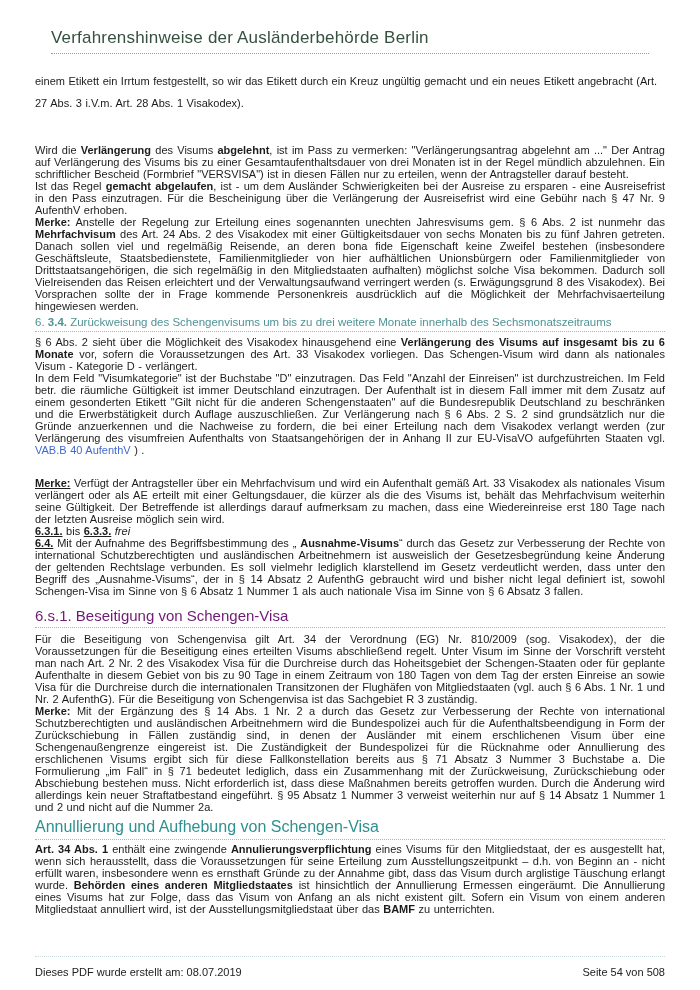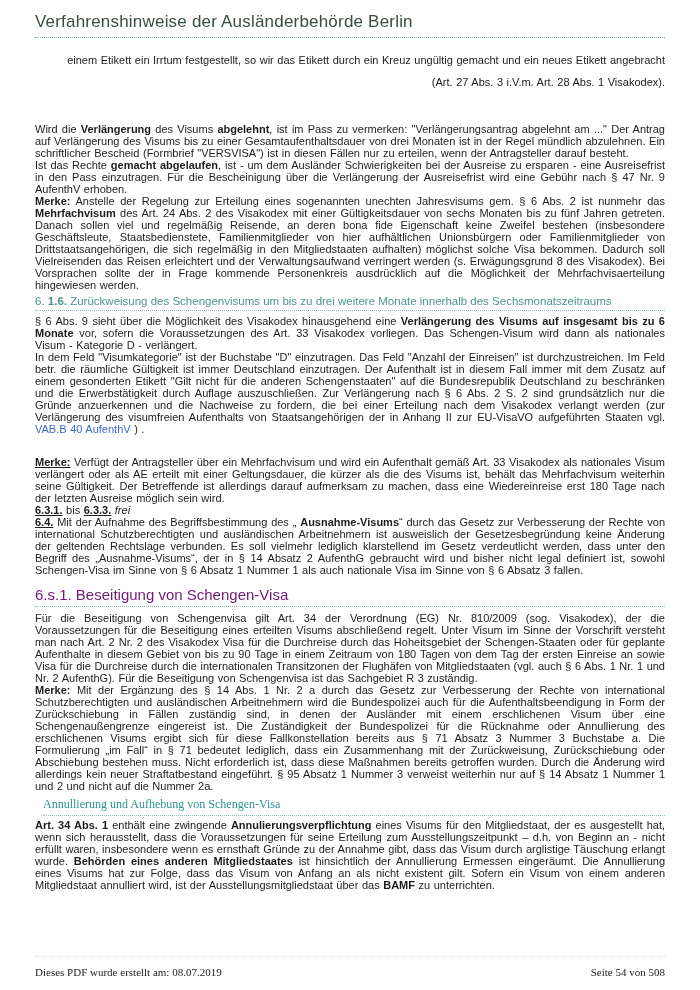--- a/index.html
+++ b/index.html
@@ -11,50 +11,49 @@
     font-family: "Liberation Sans", sans-serif;
     overflow: hidden;
     box-sizing: border-box;
     padding: 12px 35px 0 35px;
   }
   .doc-title {
     font-size: 17px;
     font-weight: 400;
     color: #35503f;
     letter-spacing: 0.2px;
-    margin: 0;
+    margin: 16px;
     padding-bottom: 5px;
     border-bottom: 1px dotted #76aaa8;
   }
   .doc-body { margin-top: 11px; }
   p.para {
     margin: 0;
     font-size: 11px;
     line-height: 12px;
     text-align: justify;
     color: #1c1c1c;
     word-spacing: 0.5px;
   }
-  p.para.loose { line-height: 22px; text-align: right; margin-left: 24px; }
+  p.para.loose { line-height: 22px; text-align: left; }
   .hsub {
     color: #4f9394;
     font-size: 11.5px;
     font-weight: 400;
     margin: 4px 0 4px 0;
     padding-bottom: 3px;
     border-bottom: 1px dotted #8fc0c0;
   }
   .hsub2 {
     color: #2e9191;
-    font-size: 12px;
+    font-size: 16px;
     font-weight: 400;
-    margin: 5px 0 3px 8px;
+    margin: 5px 0 3px 0;
     padding-bottom: 3px;
     border-bottom: 1px dotted #8fc0c0;
-    font-family: Liberation Serif, serif;
   }
   .hmain {
     color: #701a75;
     font-size: 15px;
     font-weight: 400;
     margin: 10px 0 5px 0;
     padding-bottom: 3px;
     border-bottom: 1px dotted #8fc0c0;
   }
   .seg-b { font-weight: 700; }
@@ -66,36 +65,35 @@
     position: absolute;
     left: 35px;
     right: 35px;
     bottom: 12px;
     display: flex;
     justify-content: space-between;
     font-size: 11px;
     color: #222222;
     border-top: 1px dotted #c9dcdc;
     padding-top: 9px;
-    font-family: Liberation Serif, serif;
   }
 </style>
 </head>
 <body>
 
 <div class="page">
   <h1 class="doc-title">Verfahrenshinweise der Ausländerbehörde Berlin</h1>
   <div class="doc-body">
       <p class="para loose"><span class="seg-n">einem Etikett ein Irrtum festgestellt, so wir das Etikett durch ein Kreuz ungültig gemacht und ein neues Etikett angebracht (Art. 27 Abs. 3 i.V.m. Art. 28 Abs. 1 Visakodex).</span></p>
       <div class="spacer-block" style="height: 30px;"></div>
       <p class="para"><span class="seg-n">Wird die </span><span class="seg-b">Verlängerung</span><span class="seg-n"> des Visums </span><span class="seg-b">abgelehnt</span><span class="seg-n">, ist im Pass zu vermerken: "Verlängerungsantrag abgelehnt am ..." Der Antrag auf Verlängerung des Visums bis zu einer Gesamtaufenthaltsdauer von drei Monaten ist in der Regel mündlich abzulehnen. Ein schriftlicher Bescheid (Formbrief "VERSVISA") ist in diesen Fällen nur zu erteilen, wenn der Antragsteller darauf besteht.</span></p>
-      <p class="para"><span class="seg-n">Ist das Rechte </span><span class="seg-b">gemacht abgelaufen</span><span class="seg-n">, ist - um dem Ausländer Schwierigkeiten bei der Ausreise zu ersparen - eine Ausreisefrist in den Pass einzutragen. Für die Bescheinigung über die Verlängerung der Ausreisefrist wird eine Gebühr nach § 47 Nr. 9 AufenthV erhoben.</span></p>
+      <p class="para"><span class="seg-n">Ist das Regel </span><span class="seg-b">gemacht abgelaufen</span><span class="seg-n">, ist - um dem Ausländer Schwierigkeiten bei der Ausreise zu ersparen - eine Ausreisefrist in den Pass einzutragen. Für die Bescheinigung über die Verlängerung der Ausreisefrist wird eine Gebühr nach § 47 Nr. 9 AufenthV erhoben.</span></p>
       <p class="para"><span class="seg-b">Merke:</span><span class="seg-n"> Anstelle der Regelung zur Erteilung eines sogenannten unechten Jahresvisums gem. § 6 Abs. 2 ist nunmehr das </span><span class="seg-b">Mehrfachvisum</span><span class="seg-n"> des Art. 24 Abs. 2 des Visakodex mit einer Gültigkeitsdauer von sechs Monaten bis zu fünf Jahren getreten. Danach sollen viel und regelmäßig Reisende, an deren bona fide Eigenschaft keine Zweifel bestehen (insbesondere Geschäftsleute, Staatsbedienstete, Familienmitglieder von hier aufhältlichen Unionsbürgern oder Familienmitglieder von Drittstaatsangehörigen, die sich regelmäßig in den Mitgliedstaaten aufhalten) möglichst solche Visa bekommen. Dadurch soll Vielreisenden das Reisen erleichtert und der Verwaltungsaufwand verringert werden (s. Erwägungsgrund 8 des Visakodex). Bei Vorsprachen sollte der in Frage kommende Personenkreis ausdrücklich auf die Möglichkeit der Mehrfachvisaerteilung hingewiesen werden.</span></p>
-      <div class="hsub"><span class="seg-n">6. </span><span class="seg-b">1.6.</span><span class="seg-n">  Zurückweisung des Schengenvisums um bis zu drei weitere Monate innerhalb des Sechsmonatszeitraums</span></div>
-      <p class="para"><span class="seg-n">§ 6 Abs. 9  sieht über die Möglichkeit des Visakodex hinausgehend eine </span><span class="seg-b">Verlängerung des Visums auf insgesamt bis zu 6 Monate</span><span class="seg-n"> vor, sofern die Voraussetzungen des Art. 33 Visakodex vorliegen. Das Schengen-Visum wird dann als nationales Visum - Kategorie D - verlängert.</span></p>
+      <div class="hsub"><span class="seg-n">6. </span><span class="seg-b">3.4.</span><span class="seg-n">  Zurückweisung des Schengenvisums um bis zu drei weitere Monate innerhalb des Sechsmonatszeitraums</span></div>
+      <p class="para"><span class="seg-n">§ 6 Abs. 2  sieht über die Möglichkeit des Visakodex hinausgehend eine </span><span class="seg-b">Verlängerung des Visums auf insgesamt bis zu 6 Monate</span><span class="seg-n"> vor, sofern die Voraussetzungen des Art. 33 Visakodex vorliegen. Das Schengen-Visum wird dann als nationales Visum - Kategorie D - verlängert.</span></p>
       <p class="para"><span class="seg-n">In dem Feld "Visumkategorie" ist der Buchstabe "D" einzutragen. Das Feld "Anzahl der Einreisen" ist durchzustreichen. Im Feld betr. die räumliche Gültigkeit ist immer Deutschland einzutragen. Der Aufenthalt ist in diesem Fall immer mit dem Zusatz auf einem gesonderten Etikett "Gilt nicht für die anderen Schengenstaaten" auf die Bundesrepublik Deutschland zu beschränken und die Erwerbstätigkeit durch Auflage auszuschließen. Zur Verlängerung nach § 6 Abs. 2 S. 2 sind grundsätzlich nur die Gründe anzuerkennen und die Nachweise zu fordern, die bei einer Erteilung nach dem Visakodex verlangt werden  (zur Verlängerung des visumfreien Aufenthalts von Staatsangehörigen der in Anhang II zur EU-VisaVO aufgeführten Staaten vgl. </span><a class="seg-link" href="#">VAB.B 40 AufenthV</a><span class="seg-n"> ) .</span></p>
       <div class="spacer-block" style="height: 21px;"></div>
       <p class="para"><span class="seg-bu">Merke:</span><span class="seg-n"> Verfügt der Antragsteller über ein Mehrfachvisum und wird ein Aufenthalt gemäß Art. 33 Visakodex als nationales Visum verlängert oder als AE erteilt mit einer Geltungsdauer, die kürzer als die des Visums ist, behält das Mehrfachvisum weiterhin seine Gültigkeit. Der Betreffende ist allerdings darauf aufmerksam zu machen, dass eine Wiedereinreise erst 180 Tage nach der letzten Ausreise möglich sein wird.</span></p>
       <p class="para"><span class="seg-bu">6.3.1.</span><span class="seg-n"> bis </span><span class="seg-bu">6.3.3.</span><span class="seg-n"> </span><span class="seg-i">frei</span></p>
       <p class="para"><span class="seg-bu">6.4.</span><span class="seg-n"> Mit der Aufnahme des Begriffsbestimmung des „ </span><span class="seg-b">Ausnahme-Visums</span><span class="seg-n">“ durch das Gesetz zur Verbesserung der Rechte von international Schutzberechtigten und ausländischen Arbeitnehmern ist ausweislich der Gesetzesbegründung keine Änderung der geltenden Rechtslage verbunden. Es soll vielmehr lediglich klarstellend im Gesetz verdeutlicht werden, dass unter den Begriff des „Ausnahme-Visums“, der in § 14 Absatz 2 AufenthG gebraucht wird und bisher nicht legal definiert ist, sowohl Schengen-Visa im Sinne von § 6 Absatz 1 Nummer 1 als auch nationale Visa im Sinne von § 6 Absatz 3 fallen.</span></p>
       <div class="hmain"><span class="seg-n">6.s.1. Beseitigung von Schengen-Visa</span></div>
       <p class="para"><span class="seg-n">Für die Beseitigung von Schengenvisa gilt Art. 34 der Verordnung (EG) Nr. 810/2009 (sog. Visakodex), der die Voraussetzungen für die Beseitigung eines erteilten Visums abschließend regelt. Unter Visum im Sinne der Vorschrift versteht man nach Art. 2 Nr. 2 des Visakodex Visa für die Durchreise durch das Hoheitsgebiet der Schengen-Staaten oder für geplante Aufenthalte in diesem Gebiet von bis zu 90 Tage in einem Zeitraum von 180 Tagen von dem Tag der ersten Einreise an sowie Visa für die Durchreise durch die internationalen Transitzonen der Flughäfen von Mitgliedstaaten (vgl. auch § 6 Abs. 1 Nr. 1 und Nr. 2 AufenthG). Für die Beseitigung von Schengenvisa ist das Sachgebiet R 3 zuständig.</span></p>
       <p class="para"><span class="seg-b">Merke:</span><span class="seg-n"> Mit der Ergänzung des § 14 Abs. 1 Nr. 2 a durch das Gesetz zur Verbesserung der Rechte von international Schutzberechtigten und ausländischen Arbeitnehmern wird die Bundespolizei auch für die Aufenthaltsbeendigung in Form der Zurückschiebung in Fällen zuständig sind, in denen der Ausländer mit einem erschlichenen Visum über eine Schengenaußengrenze eingereist ist. Die Zuständigkeit der Bundespolizei für die Rücknahme oder Annullierung des erschlichenen Visums ergibt sich für diese Fallkonstellation bereits aus § 71 Absatz 3 Nummer 3 Buchstabe a. Die Formulierung „im Fall“ in § 71 bedeutet lediglich, dass ein Zusammenhang mit der Zurückweisung, Zurückschiebung oder Abschiebung bestehen muss. Nicht erforderlich ist, dass diese Maßnahmen bereits getroffen wurden. Durch die Änderung wird allerdings kein neuer Straftatbestand eingeführt. § 95 Absatz 1 Nummer 3 verweist weiterhin nur auf § 14 Absatz 1 Nummer 1 und 2 und nicht auf die Nummer 2a.</span></p>
       <div class="hsub2"><span class="seg-n">Annullierung und Aufhebung von Schengen-Visa</span></div>
       <p class="para"><span class="seg-b">Art. 34 Abs. 1</span><span class="seg-n"> enthält eine zwingende </span><span class="seg-b">Annulierungsverpflichtung</span><span class="seg-n"> eines Visums für den Mitgliedstaat, der es ausgestellt hat, wenn sich herausstellt, dass die Voraussetzungen für seine Erteilung zum Ausstellungszeitpunkt – d.h. von Beginn an - nicht erfüllt waren, insbesondere wenn es ernsthaft Gründe zu der Annahme gibt, dass das Visum durch arglistige Täuschung erlangt wurde. </span><span class="seg-b">Behörden eines anderen Mitgliedstaates</span><span class="seg-n"> ist hinsichtlich der Annullierung Ermessen eingeräumt. Die Annullierung eines Visums hat zur Folge, dass das Visum von Anfang an als nicht existent gilt. Sofern ein Visum von einem anderen Mitgliedstaat annulliert wird, ist der Ausstellungsmitgliedstaat über das </span><span class="seg-b">BAMF</span><span class="seg-n"> zu unterrichten.</span></p>

